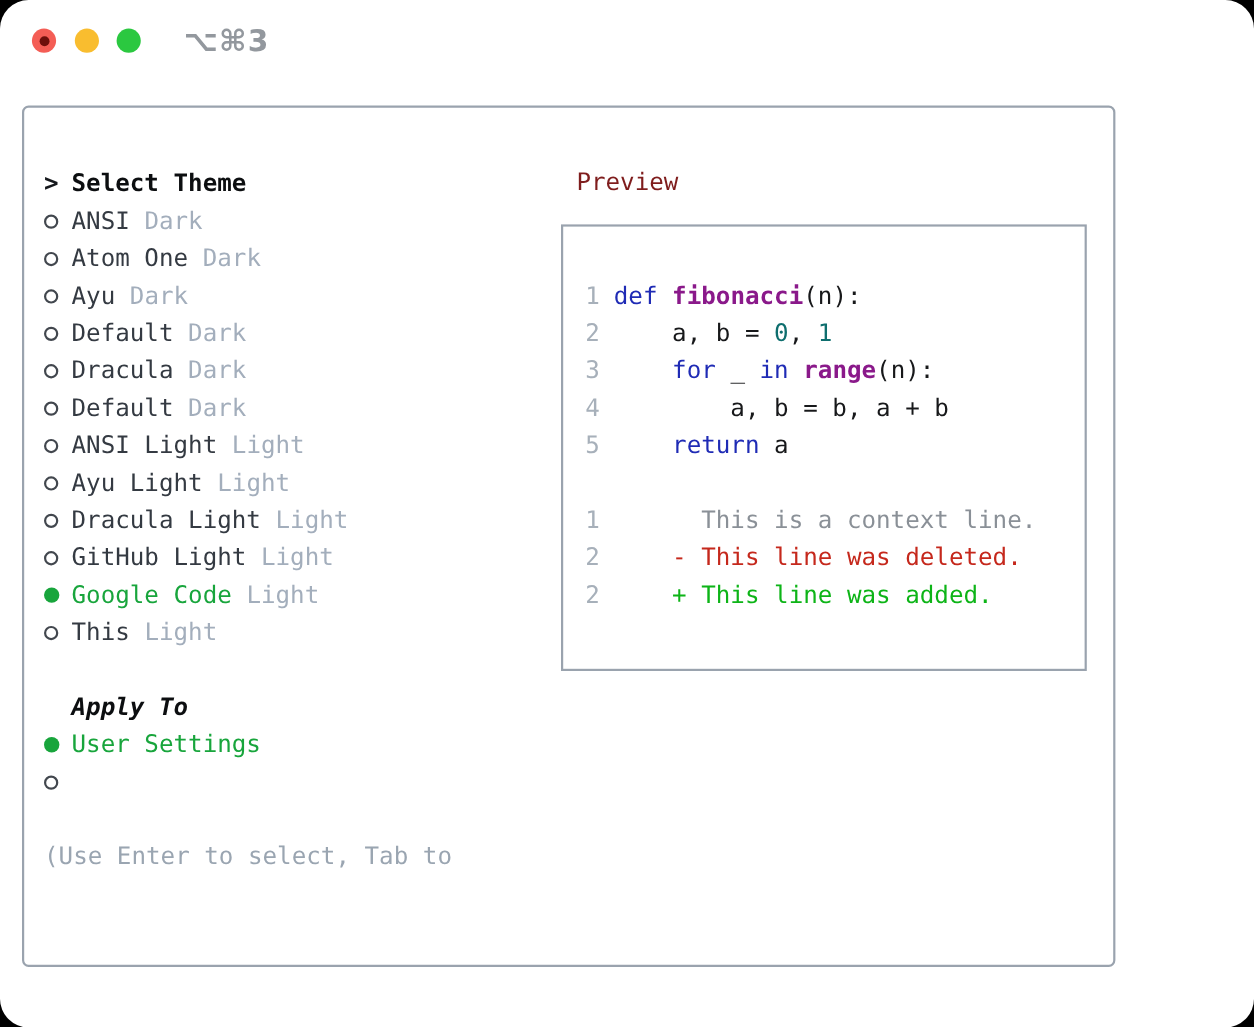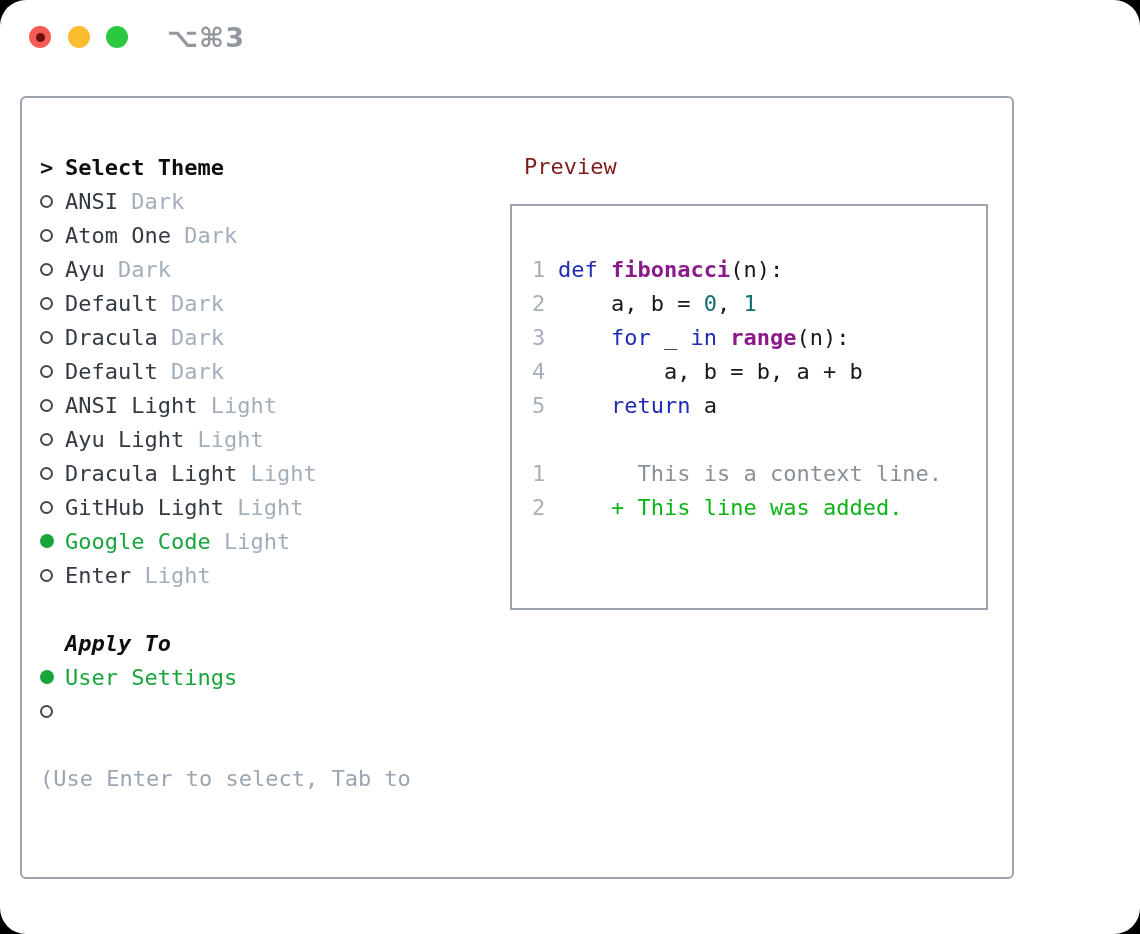--- a/index.html
+++ b/index.html
@@ -90,21 +90,21 @@
           <div class="row"><span class="marker"><span class="circle"></span></span><span class="iname">Atom One</span><span class="itag">Dark</span></div>
           <div class="row"><span class="marker"><span class="circle"></span></span><span class="iname">Ayu</span><span class="itag">Dark</span></div>
           <div class="row"><span class="marker"><span class="circle"></span></span><span class="iname">Default</span><span class="itag">Dark</span></div>
           <div class="row"><span class="marker"><span class="circle"></span></span><span class="iname">Dracula</span><span class="itag">Dark</span></div>
           <div class="row"><span class="marker"><span class="circle"></span></span><span class="iname">Default</span><span class="itag">Dark</span></div>
           <div class="row"><span class="marker"><span class="circle"></span></span><span class="iname">ANSI Light</span><span class="itag">Light</span></div>
           <div class="row"><span class="marker"><span class="circle"></span></span><span class="iname">Ayu Light</span><span class="itag">Light</span></div>
           <div class="row"><span class="marker"><span class="circle"></span></span><span class="iname">Dracula Light</span><span class="itag">Light</span></div>
           <div class="row"><span class="marker"><span class="circle"></span></span><span class="iname">GitHub Light</span><span class="itag">Light</span></div>
           <div class="row"><span class="marker"><span class="circle sel"></span></span><span class="iname selname">Google Code</span><span class="itag">Light</span></div>
-          <div class="row"><span class="marker"><span class="circle"></span></span><span class="iname">Enter</span><span class="itag">Light</span></div>
+          <div class="row"><span class="marker"><span class="circle"></span></span><span class="iname">This</span><span class="itag">Light</span></div>
         </div>
 
       <div class="row apply-header">
         <span class="marker"></span>
         <span class="hdr">Apply To</span>
       </div>
 
       <div id="apply-list">
           <div class="row"><span class="marker"><span class="circle sel"></span></span><span class="iname selname">User Settings</span></div>
           <div class="row"><span class="marker"><span class="circle"></span></span></div>
@@ -118,18 +118,19 @@
     <div class="preview-title">Preview</div>
     <div class="preview-box">
       <div id="code-lines">
           <div class="cline"><span class="lnum">1</span><span class="lcontent"><span class="seg-kw">def</span><span class="seg-pl"> </span><span class="seg-fn">fibonacci</span><span class="seg-pl">(n):</span></span></div>
           <div class="cline"><span class="lnum">2</span><span class="lcontent"><span class="seg-pl">    a, b = </span><span class="seg-num">0</span><span class="seg-pl">, </span><span class="seg-num">1</span></span></div>
           <div class="cline"><span class="lnum">3</span><span class="lcontent"><span class="seg-pl">    </span><span class="seg-kw">for</span><span class="seg-pl"> _ </span><span class="seg-kw">in</span><span class="seg-pl"> </span><span class="seg-fn">range</span><span class="seg-pl">(n):</span></span></div>
           <div class="cline"><span class="lnum">4</span><span class="lcontent"><span class="seg-pl">        a, b = b, a + b</span></span></div>
           <div class="cline"><span class="lnum">5</span><span class="lcontent"><span class="seg-pl">    </span><span class="seg-kw">return</span><span class="seg-pl"> a</span></span></div>
           <div class="cline"></div>
           <div class="cline"><span class="lnum">1</span><span class="lcontent"><span class="seg-ctx">      This is a context line.</span></span></div>
+          <div class="cline"><span class="lnum">2</span><span class="lcontent"><span class="seg-del">    - This line was deleted.</span></span></div>
           <div class="cline"><span class="lnum">2</span><span class="lcontent"><span class="seg-add">    + This line was added.</span></span></div>
         </div>
     </div>
 
   </div>
 </div>
 
 </body></html>

